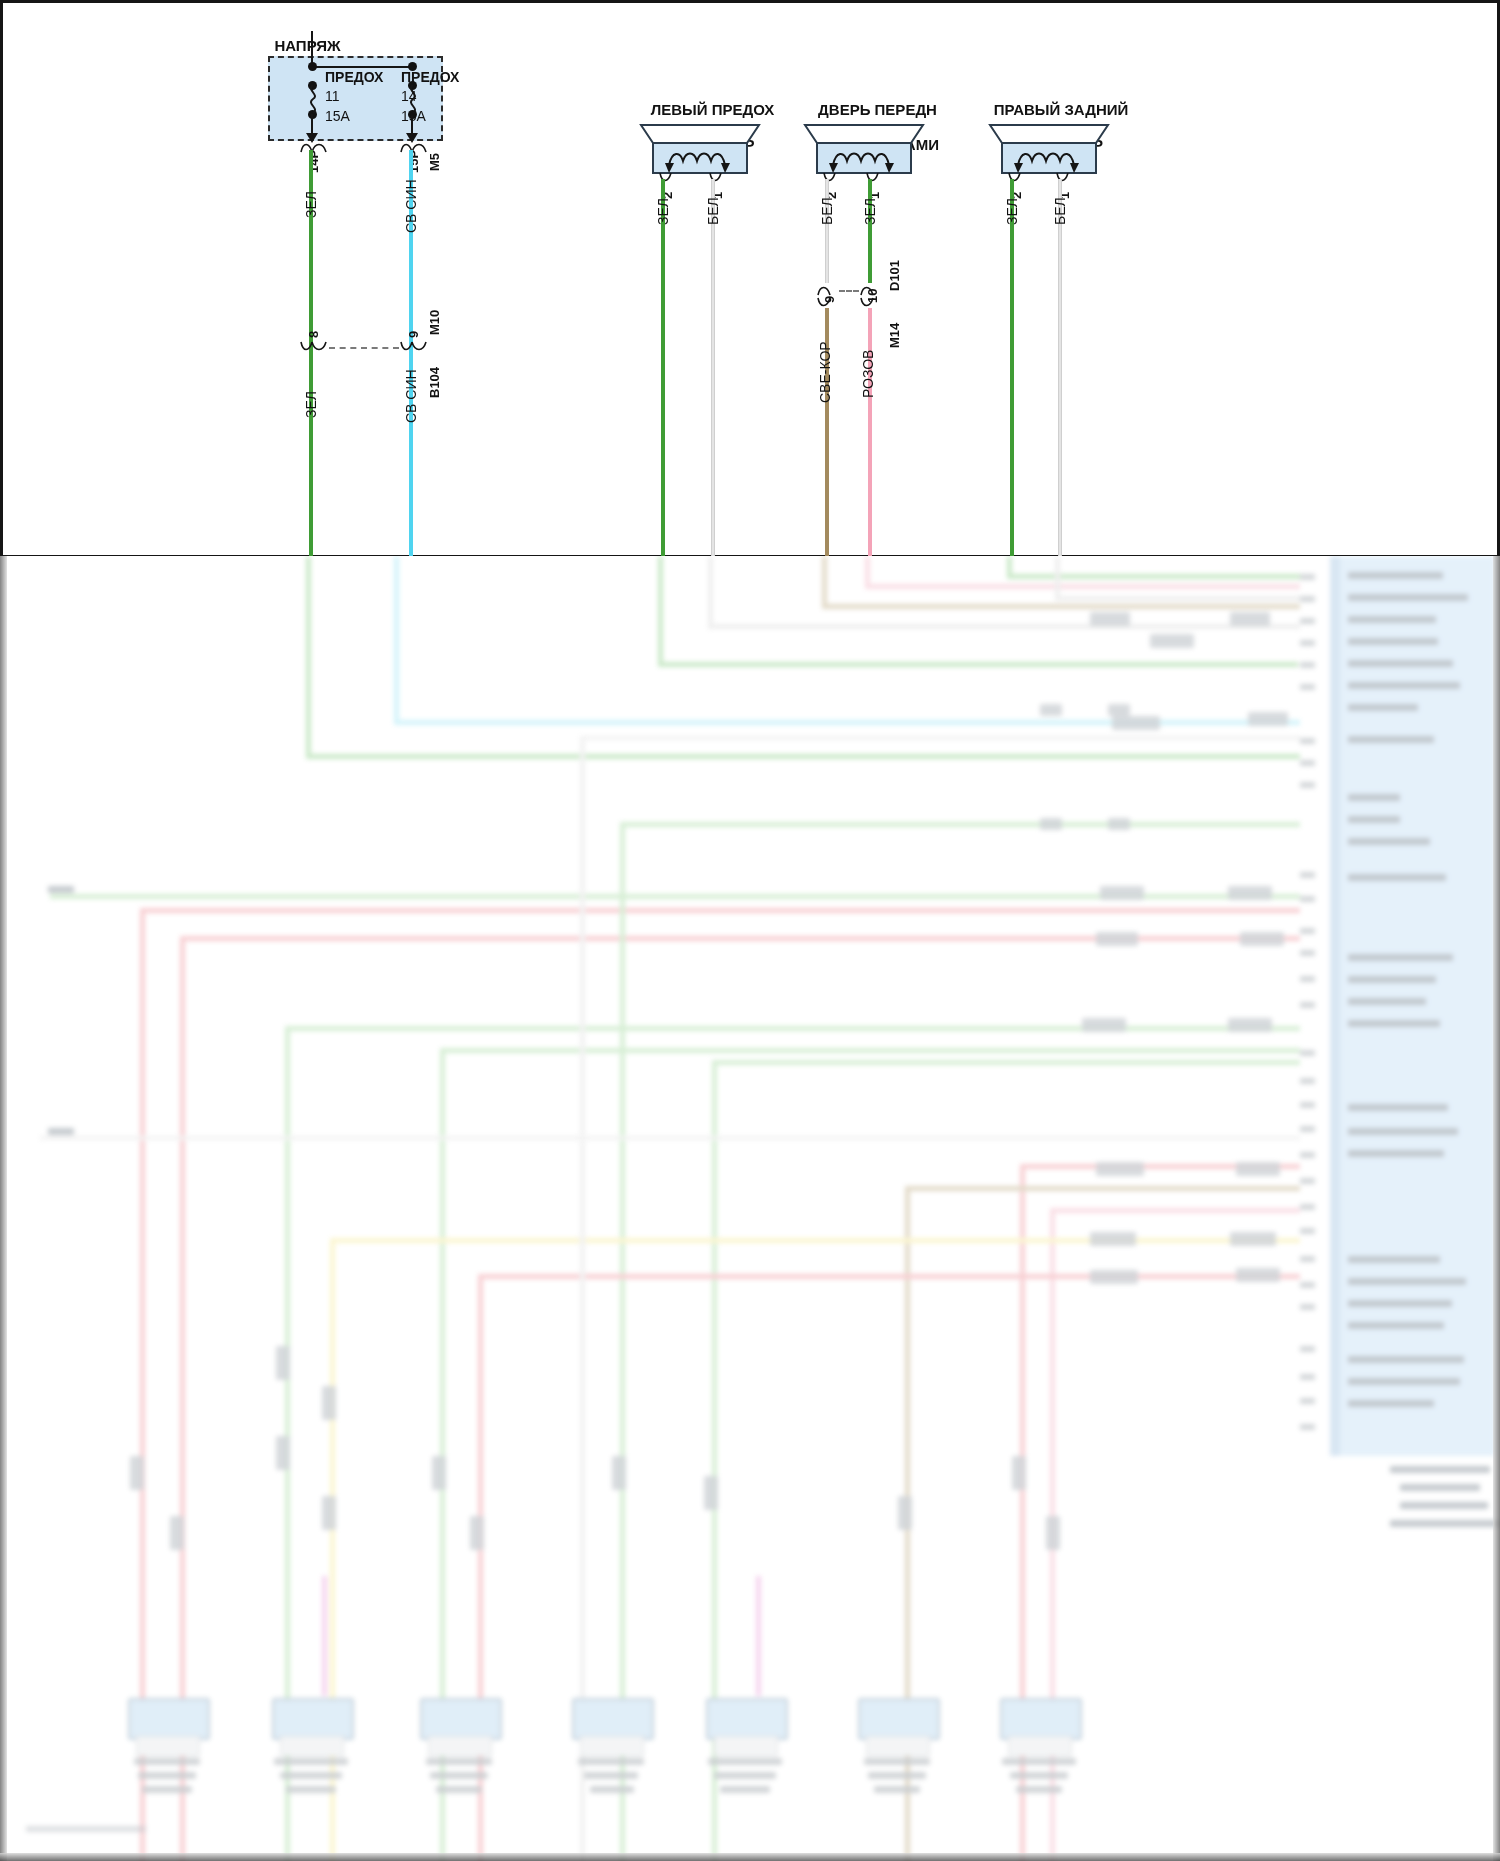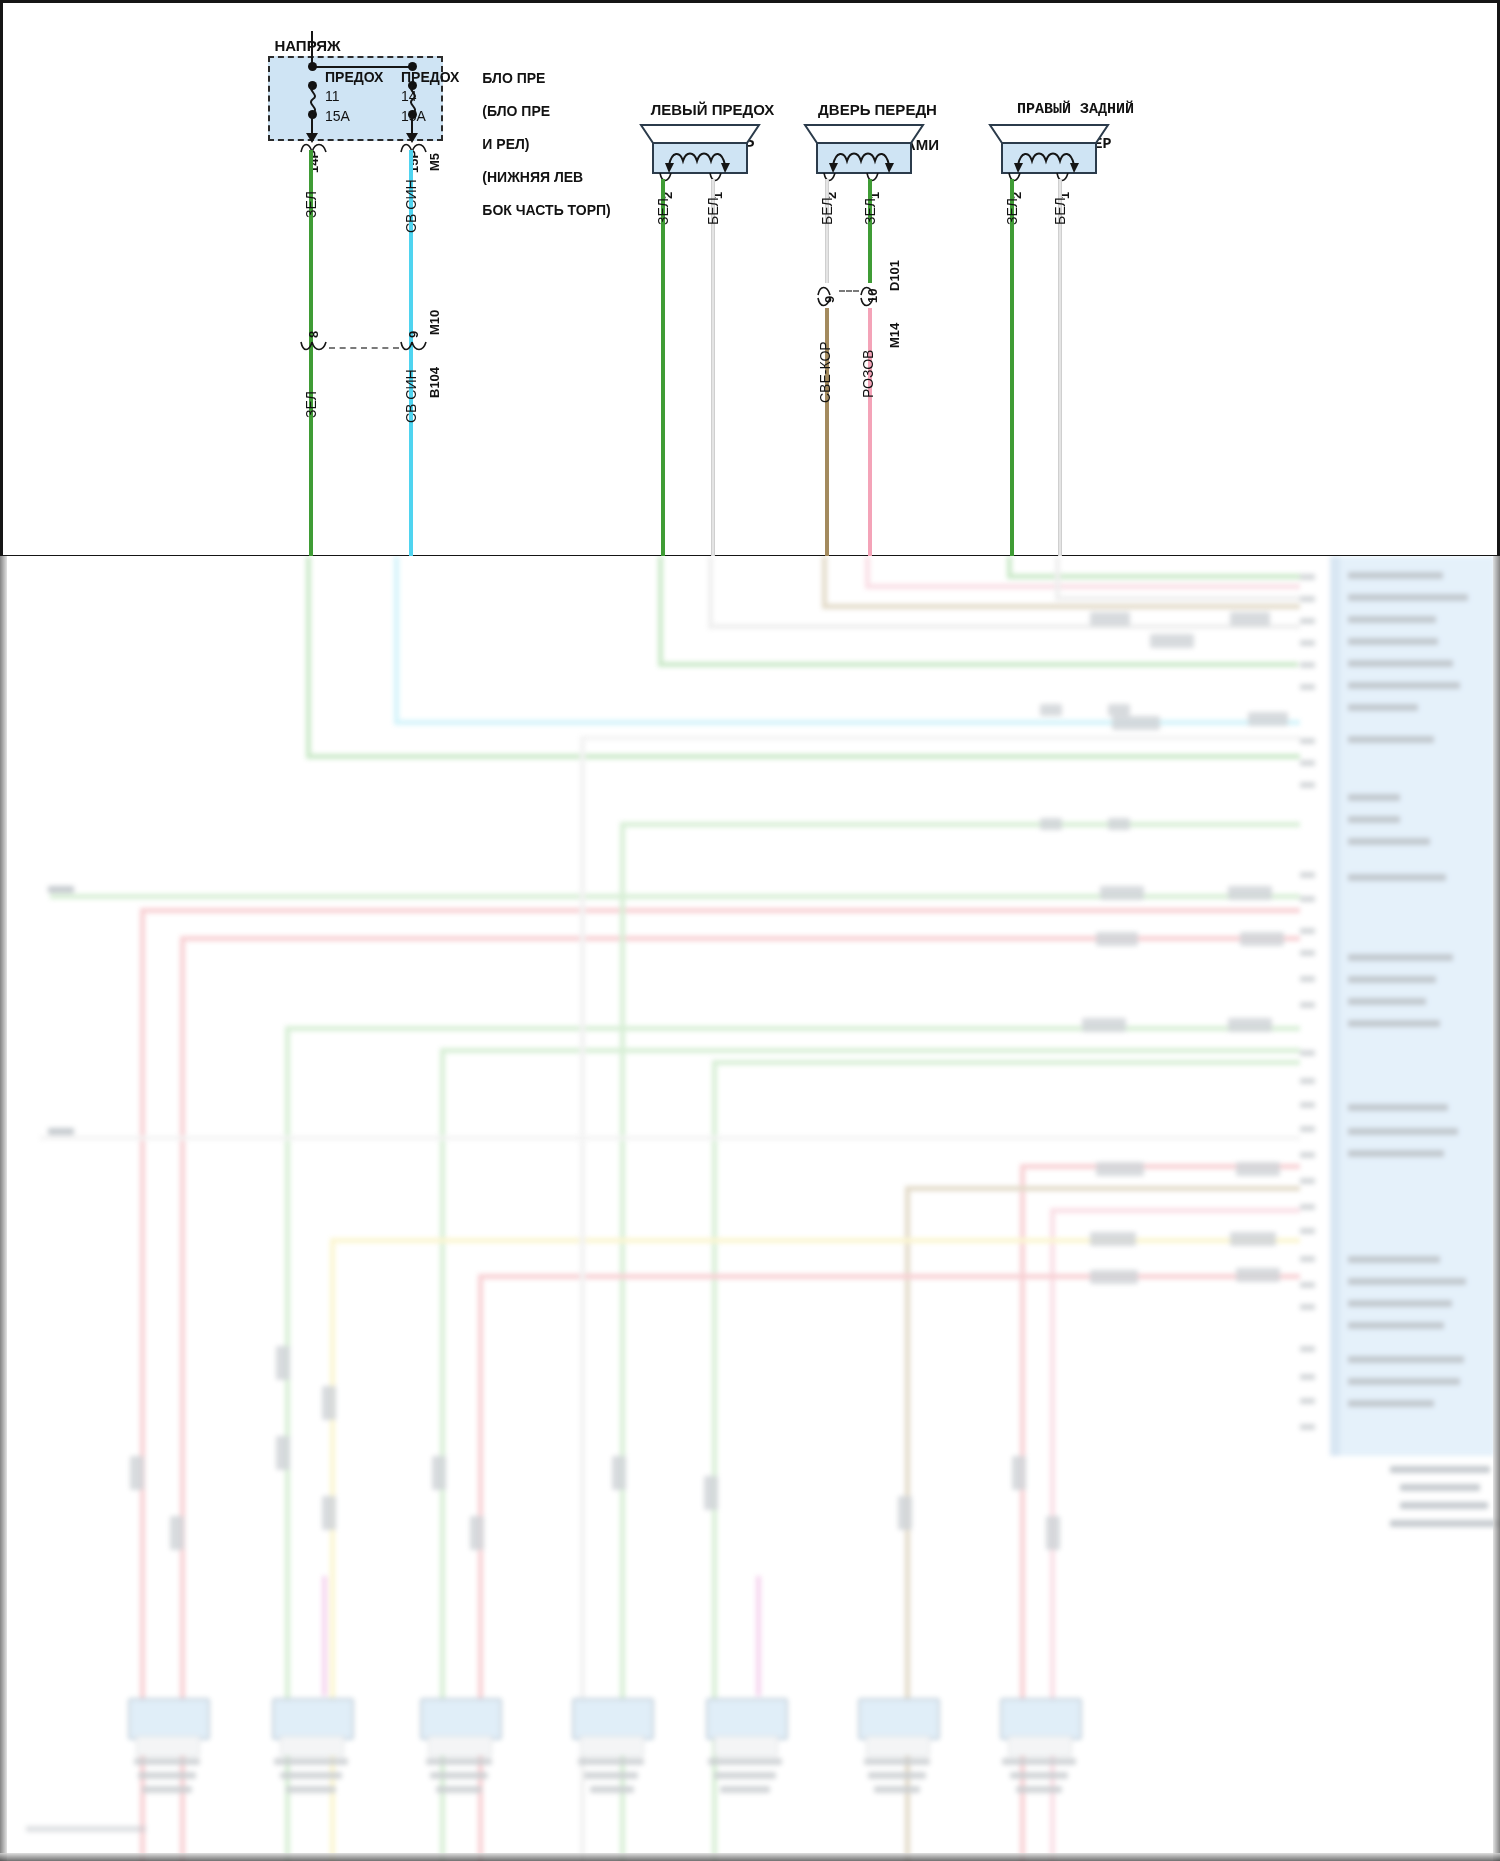--- a/index.html
+++ b/index.html
@@ -84,27 +84,20 @@
       <path d="M9 0 C2 5, 16 10, 9 14 C2 19, 16 23, 9 28" stroke="#151515" stroke-width="2" fill="none"></path>
     </svg>
     <div class="wire" style="left:408px;top:111px;width:2px;height:22px;background:#151515;"></div>
     <svg style="position:absolute;left:402px;top:128px;" width="15" height="13">
       <path d="M7 12 L1 2 L13 2 Z" fill="#151515"></path>
     </svg>
     <div class="t b" style="left:398px;top:66px;font-size:14px;">ПРЕДОХ</div>
     <div class="t" style="left:398px;top:85px;font-size:14px;">14</div>
     <div class="t" style="left:398px;top:105px;font-size:14px;">15А</div>
 
-    <div class="t b" style="left:456px;top:50px;font-size:14px;">
-      <span>БЛО ПРЕ</span><br>
-      <span>(БЛО ПРЕ</span><br>
-      <span>И РЕЛ)</span><br>
-      <span>(НИЖНЯЯ ЛЕВ</span><br>
-      <span>БОК ЧАСТЬ ТОРП)</span>
-    </div>
 
     <svg style="position:absolute;left:296px;top:136px;" width="30" height="14">
       <path d="M2 13 C4 3, 10 3, 13 13 M13 13 C16 3, 24 3, 27 13" stroke="#151515" stroke-width="1.6" fill="none"></path>
     </svg>
     <div class="vert b" style="left:303px;top:170px;font-size:13px;">14P</div>
     <div class="wire" style="left:306px;top:147px;width:4px;height:411px;background:#3f9c35;"></div>
     <div class="vert" style="left:300px;top:215px;font-size:14px;">ЗЕЛ</div>
 
     <svg style="position:absolute;left:296px;top:338px;" width="30" height="14">
       <path d="M2 1 C4 11, 10 11, 13 1 M13 1 C16 11, 24 11, 27 1" stroke="#151515" stroke-width="1.6" fill="none"></path>
@@ -198,21 +191,21 @@
     <svg style="position:absolute;left:855px;top:294px;" width="24" height="13">
       <path d="M3 1 C5 11, 12 11, 15 1" stroke="#151515" stroke-width="1.6" fill="none"></path>
     </svg>
     <div class="wire" style="left:865px;top:305px;width:4px;height:253px;background:#f4a3b8;"></div>
     <div class="vert" style="left:857px;top:395px;font-size:14px;">РОЗОВ</div>
 
     <div class="wire" style="left:836px;top:287px;width:20px;height:0;border-top:2px dashed #7a7a7a;"></div>
     <div class="vert b" style="left:884px;top:288px;font-size:13px;">D101</div>
     <div class="vert b" style="left:884px;top:345px;font-size:13px;">M14</div>
 
-    <div class="t tc b" style="left:958px;top:80px;width:175px;font-size:15px;font-family:Liberation Mono, monospace;">
+    <div class="t tc b" style="left:958px;top:80px;width:175px;font-size:15px;">
       <span>ПРАВЫЙ ЗАДНИЙ</span><br>
       <span>САБВУФЕР</span>
     </div>
     <svg style="position:absolute;left:985px;top:120px;" width="122" height="58">
       <path d="M14 20 L2 2 L120 2 L108 20 Z" fill="#ffffff" stroke="#2b3b4b" stroke-width="2"></path>
       <rect x="14" y="20" width="94" height="30" fill="#cfe4f4" stroke="#2b3b4b" stroke-width="2"></rect>
       <path d="M30 42 C33 28, 41 28, 44 38 C47 28, 55 28, 58 38 C61 28, 69 28, 72 38 C75 28, 83 28, 86 42" stroke="#151515" stroke-width="2" fill="none"></path>
       <path d="M30 50 L26 40 L35 40 Z" fill="#151515"></path>
       <path d="M86 50 L82 40 L91 40 Z" fill="#151515"></path>
     </svg>

